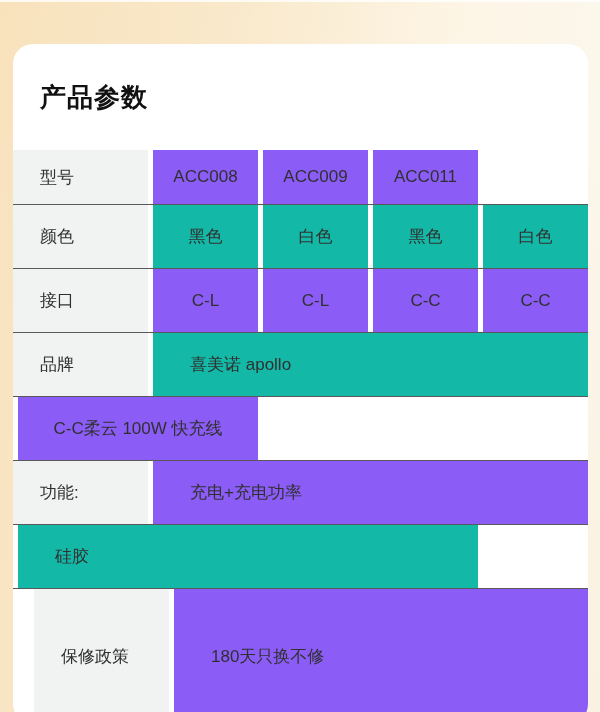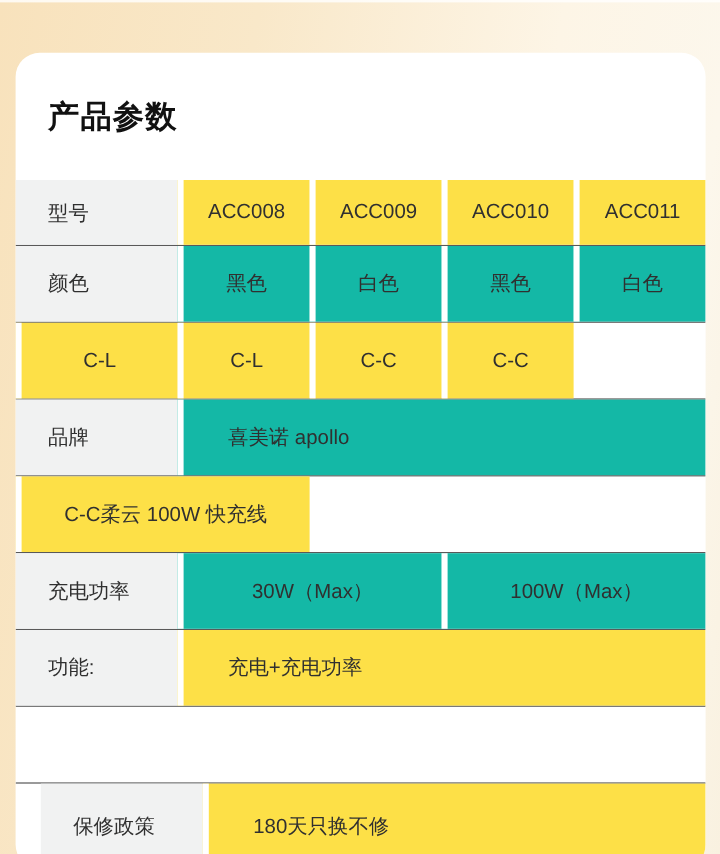--- a/index.html
+++ b/index.html
@@ -63,21 +63,21 @@
   }
   .cell.label {
     background: #f1f2f2;
     padding-left: 27px;
     justify-content: flex-start;
   }
   .cell.val {
     border-left: 5px solid #ffffff;
     justify-content: center;
   }
-  .row.shade .cell.val { background: #fde047; }
+  .row.shade .cell.val { background: #8b5cf6; }
   .row.lite  .cell.val { background: #14b8a6; }
   .cell.val.span2 { grid-column: span 2; }
   .cell.val.span4 {
     grid-column: span 4;
     justify-content: flex-start;
     padding-left: 37px;
   }
 </style>
 </head>
 <body>
@@ -90,60 +90,56 @@
     <div class="card-header">
       <div class="title">产品参数</div>
     </div>
 
     <div class="spec-table">
 
       <div class="row r1 shade">
         <div class="cell label">型号</div>
         <div class="cell val">ACC008</div>
         <div class="cell val">ACC009</div>
-        <div class="cell val">ACC010</div>
         <div class="cell val">ACC011</div>
       </div>
 
       <div class="row rm lite">
         <div class="cell label">颜色</div>
         <div class="cell val">黑色</div>
         <div class="cell val">白色</div>
         <div class="cell val">黑色</div>
         <div class="cell val">白色</div>
       </div>
 
       <div class="row rm shade">
+        <div class="cell label">接口</div>
         <div class="cell val">C-L</div>
         <div class="cell val">C-L</div>
         <div class="cell val">C-C</div>
         <div class="cell val">C-C</div>
       </div>
 
       <div class="row rm lite">
         <div class="cell label">品牌</div>
         <div class="cell val span4">喜美诺 apollo</div>
       </div>
 
       <div class="row rm shade">
         <div class="cell val span2">C-C柔云 100W 快充线</div>
       </div>
 
-      <div class="row rm lite">
-        <div class="cell label">充电功率</div>
-        <div class="cell val span2">30W（Max）</div>
-        <div class="cell val span2">100W（Max）</div>
-      </div>
 
       <div class="row rm shade">
         <div class="cell label">功能:</div>
         <div class="cell val span4">充电+充电功率</div>
       </div>
 
       <div class="row rm lite">
+        <div class="cell val span4">硅胶</div>
       </div>
 
       <div class="row rl shade">
         <div class="cell label">保修政策</div>
         <div class="cell val span4">180天只换不修</div>
       </div>
 
     </div>
   </div>
 </div>

